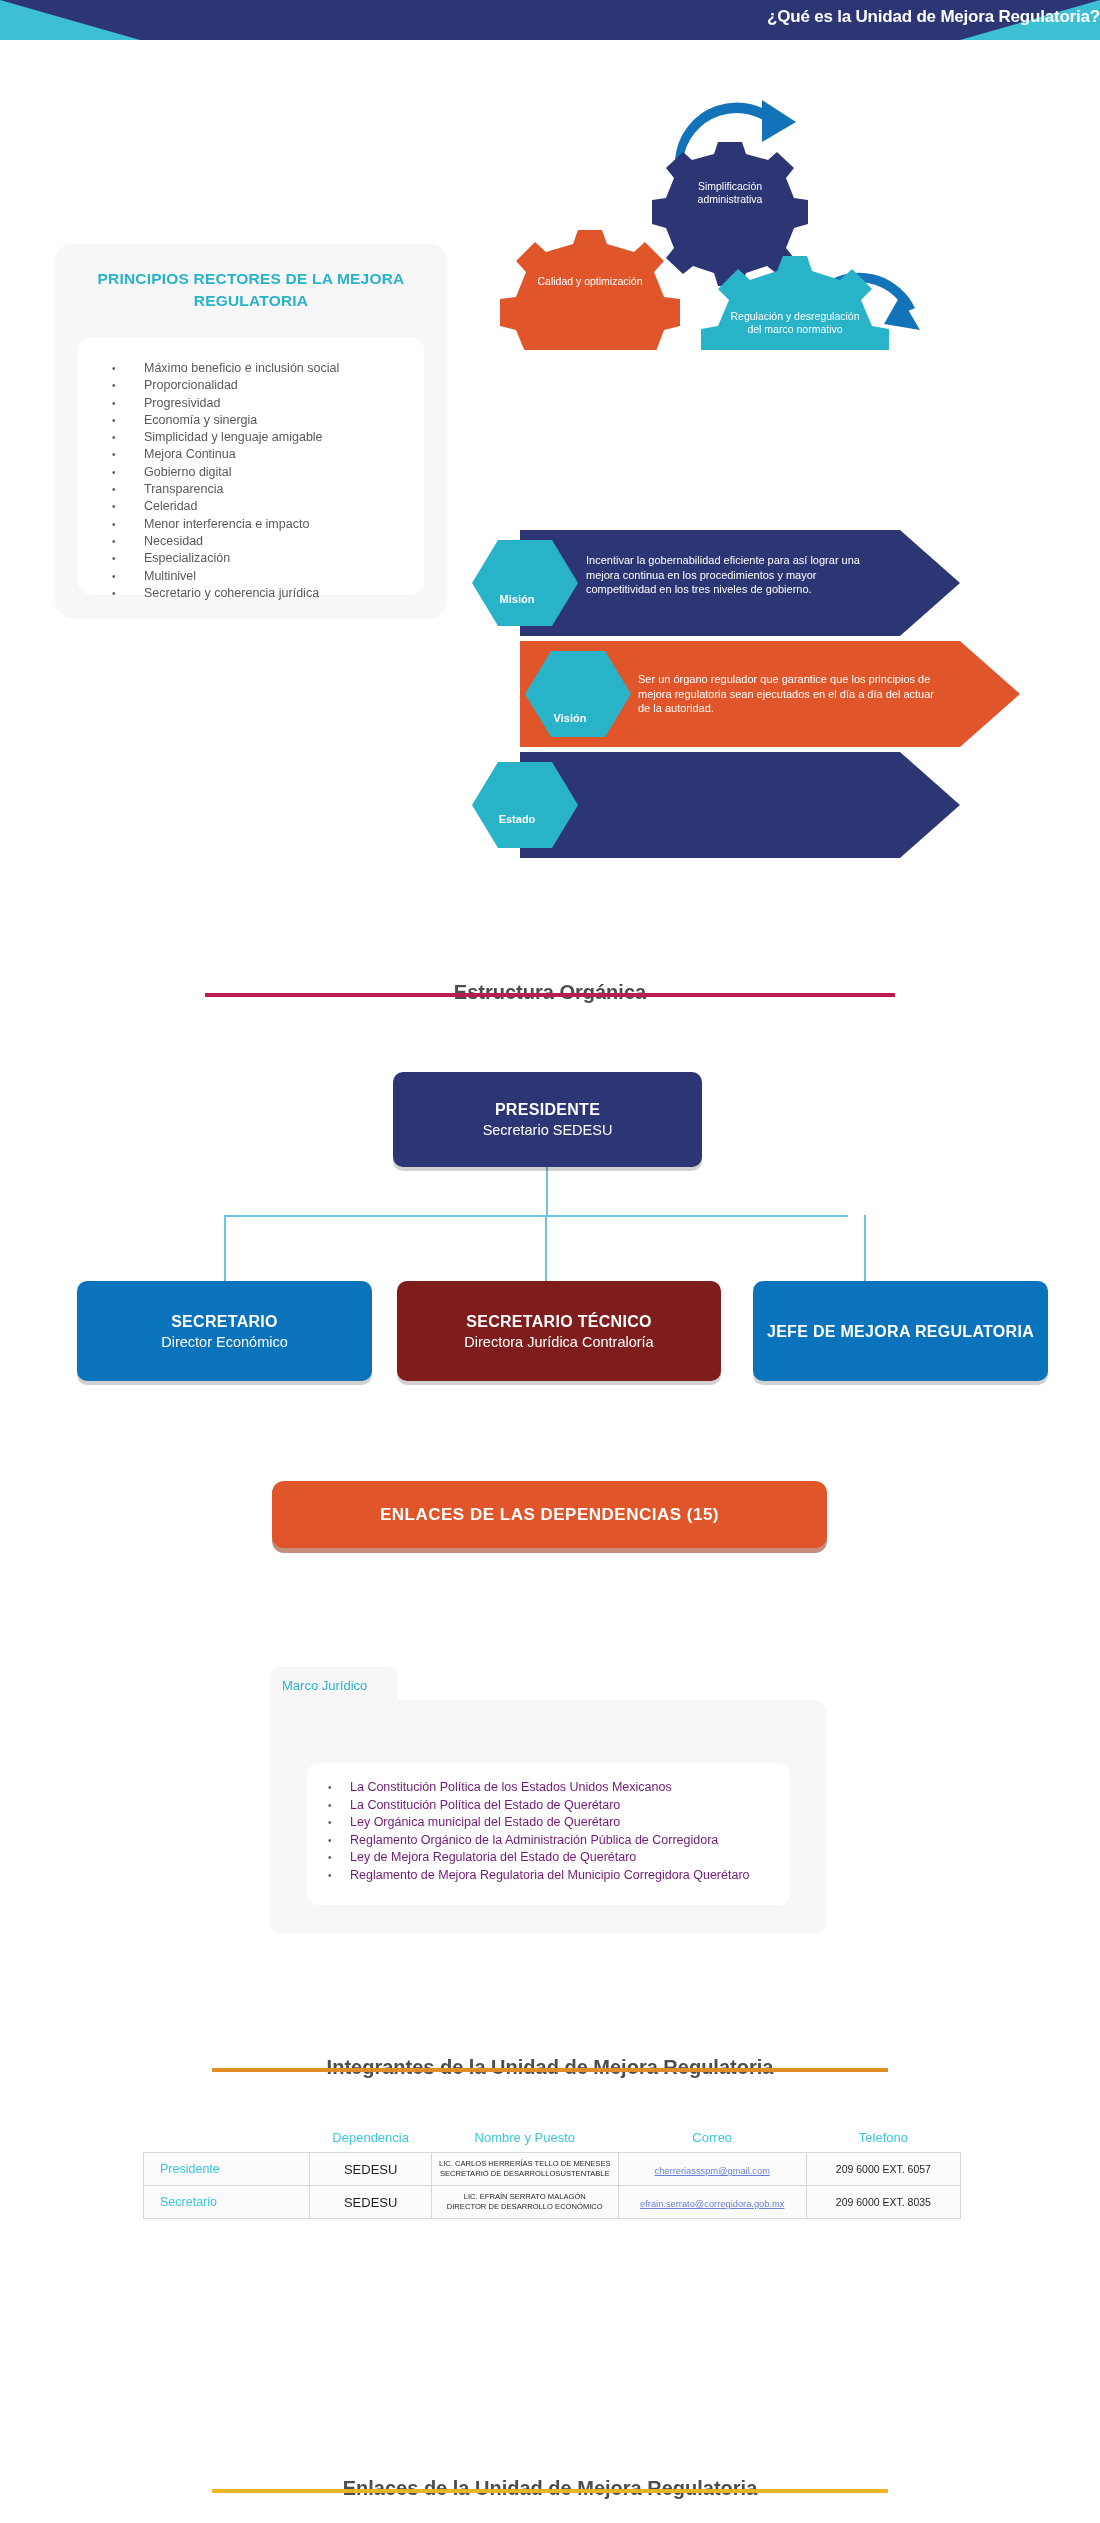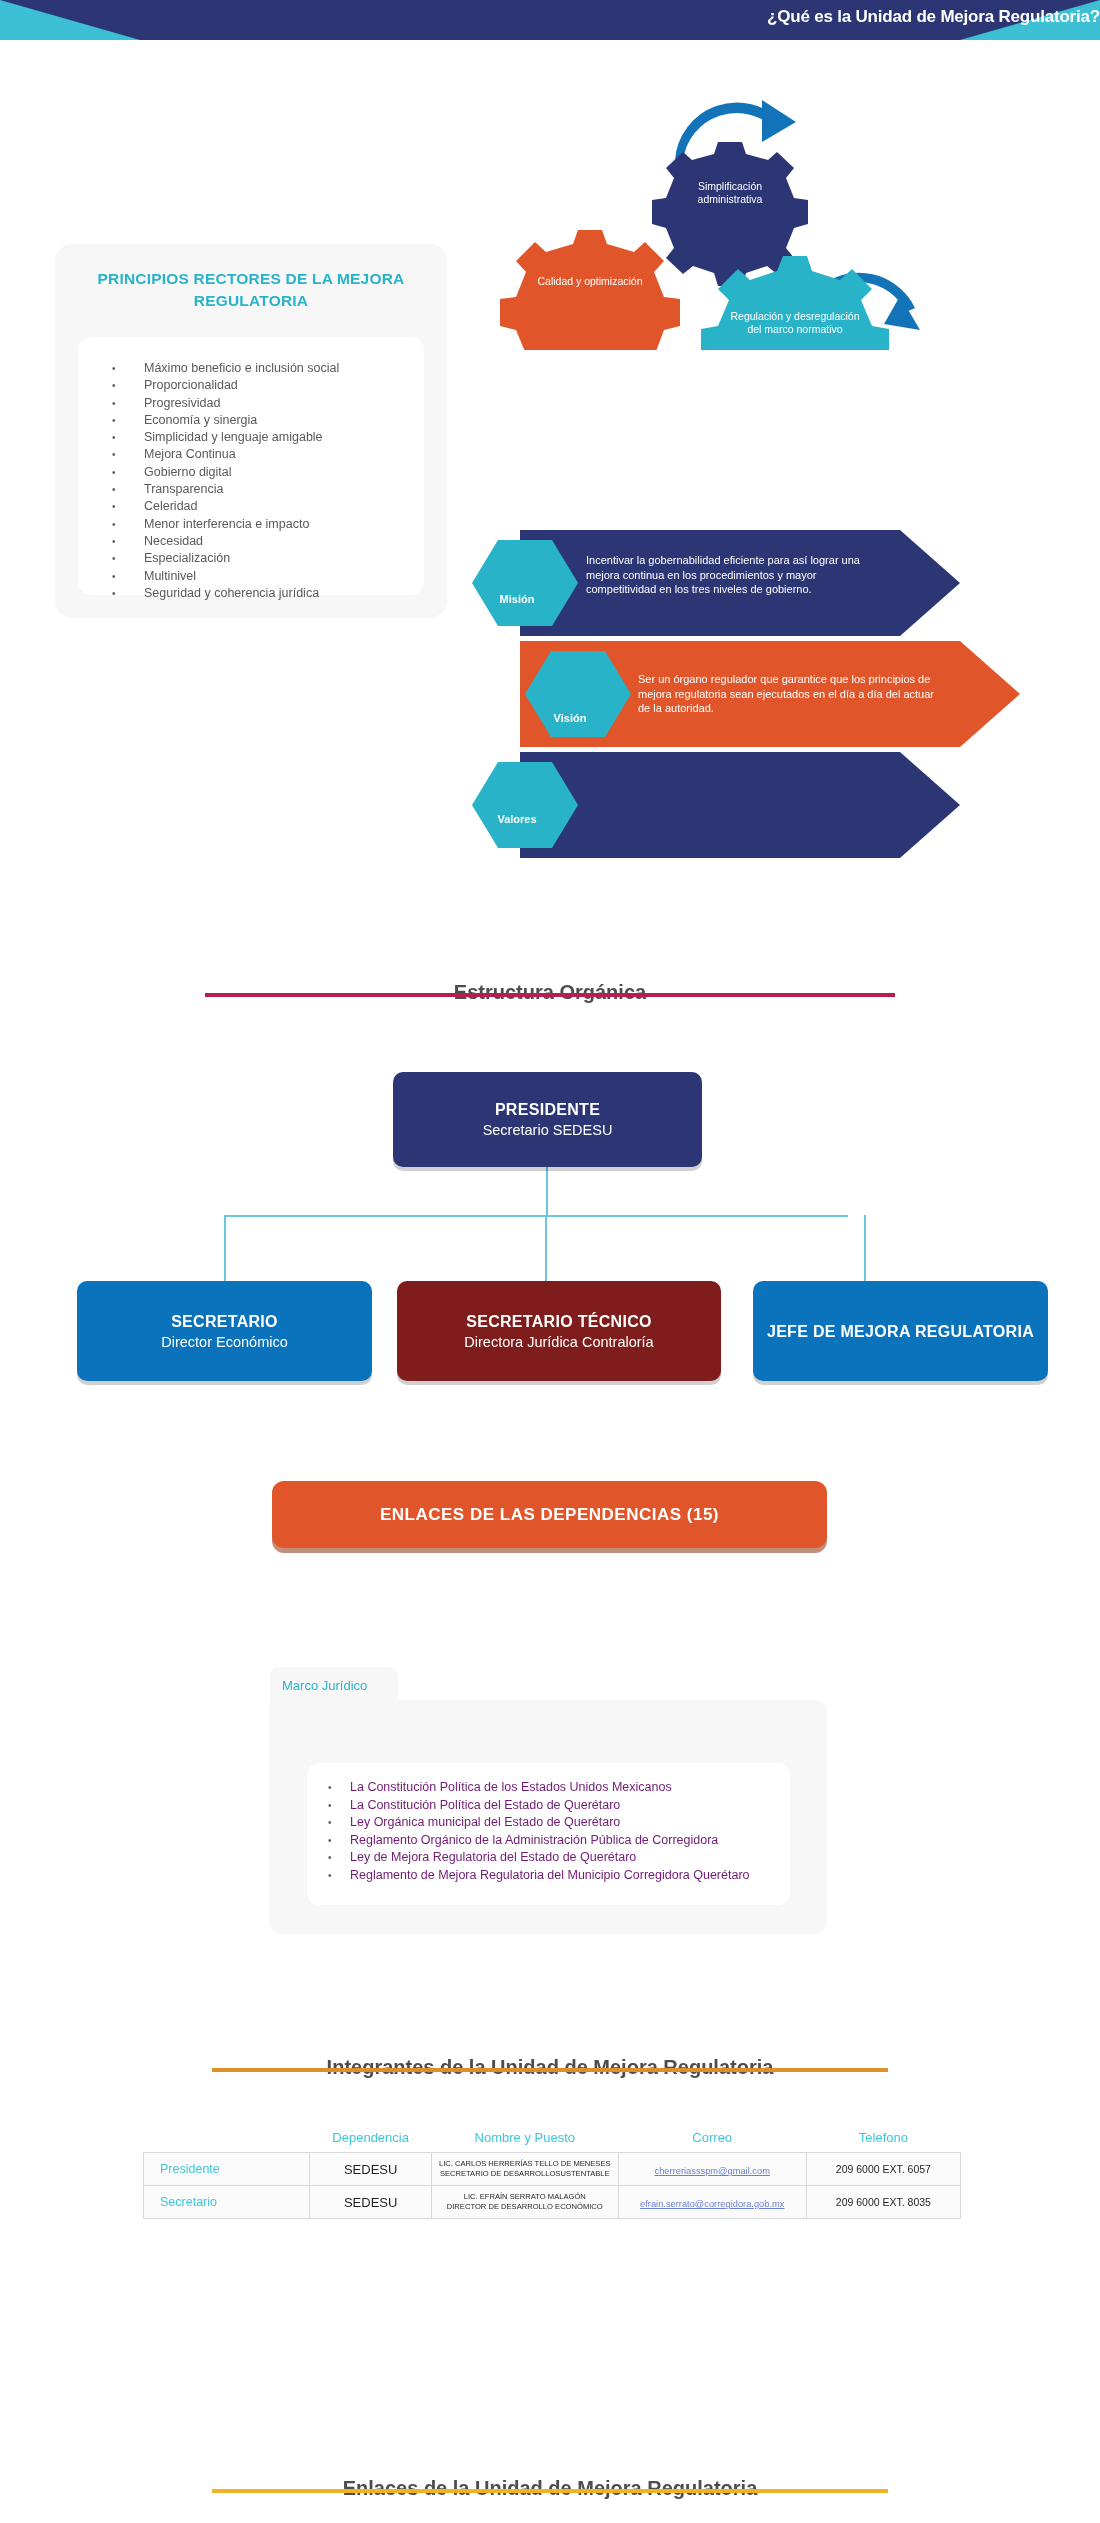--- a/index.html
+++ b/index.html
@@ -307,21 +307,21 @@
   <li>Economía y sinergia</li>
   <li>Simplicidad y lenguaje amigable</li>
   <li>Mejora Continua</li>
   <li>Gobierno digital</li>
   <li>Transparencia</li>
   <li>Celeridad</li>
   <li>Menor interferencia e impacto</li>
   <li>Necesidad</li>
   <li>Especialización</li>
   <li>Multinivel</li>
-  <li>Seguridad y coherencia jurídica</li>
+  <li>Secretario y coherencia jurídica</li>
 </ul>
 
 <div class="gears">
   <svg width="420" height="290" viewBox="0 0 420 290">
     <defs>
       <g id="gearteeth"></g>
     </defs>
 
     <g>
       <path d="M 175 100 A 62 62 0 0 1 282 62 L 276 70 A 54 54 0 0 0 183 101 Z" fill="#1273b8"></path>
@@ -387,21 +387,21 @@
     </g>
     <g>
       <path fill="#29b3c9" d="M 65 174 L 91 131 L 145 131 L 171 174 L 145 217 L 91 217 Z"></path>
     </g>
     <g>
       <path fill="#29b3c9" d="M 12 285 L 38 242 L 92 242 L 118 285 L 92 328 L 38 328 Z"></path>
     </g>
   </svg>
   <div class="mvv-hexlabel h-mision">Misión</div>
   <div class="mvv-hexlabel h-vision">Visión</div>
-  <div class="mvv-hexlabel h-valores">Valores</div>
+  <div class="mvv-hexlabel h-valores">Estado</div>
   <div class="mvv-text t-vision">Ser un órgano regulador que garantice que los principios de mejora regulatoria sean ejecutados en el día a día del actuar de la autoridad.</div>
   <div class="mvv-text t-mision">Incentivar la gobernabilidad eficiente para así lograr una mejora continua en los procedimientos y mayor competitividad en los tres niveles de gobierno.</div>
 </div>
 
 <div class="section-head head-estructura">Estructura Orgánica</div>
 <div class="section-rule rule-estructura"></div>
 
 <div class="org-line" style="left:546px; top:1167px; width:2px; height:48px;"></div>
 <div class="org-line" style="left:224px; top:1215px; width:624px; height:2px;"></div>
 <div class="org-line" style="left:224px; top:1215px; width:2px; height:66px;"></div>

